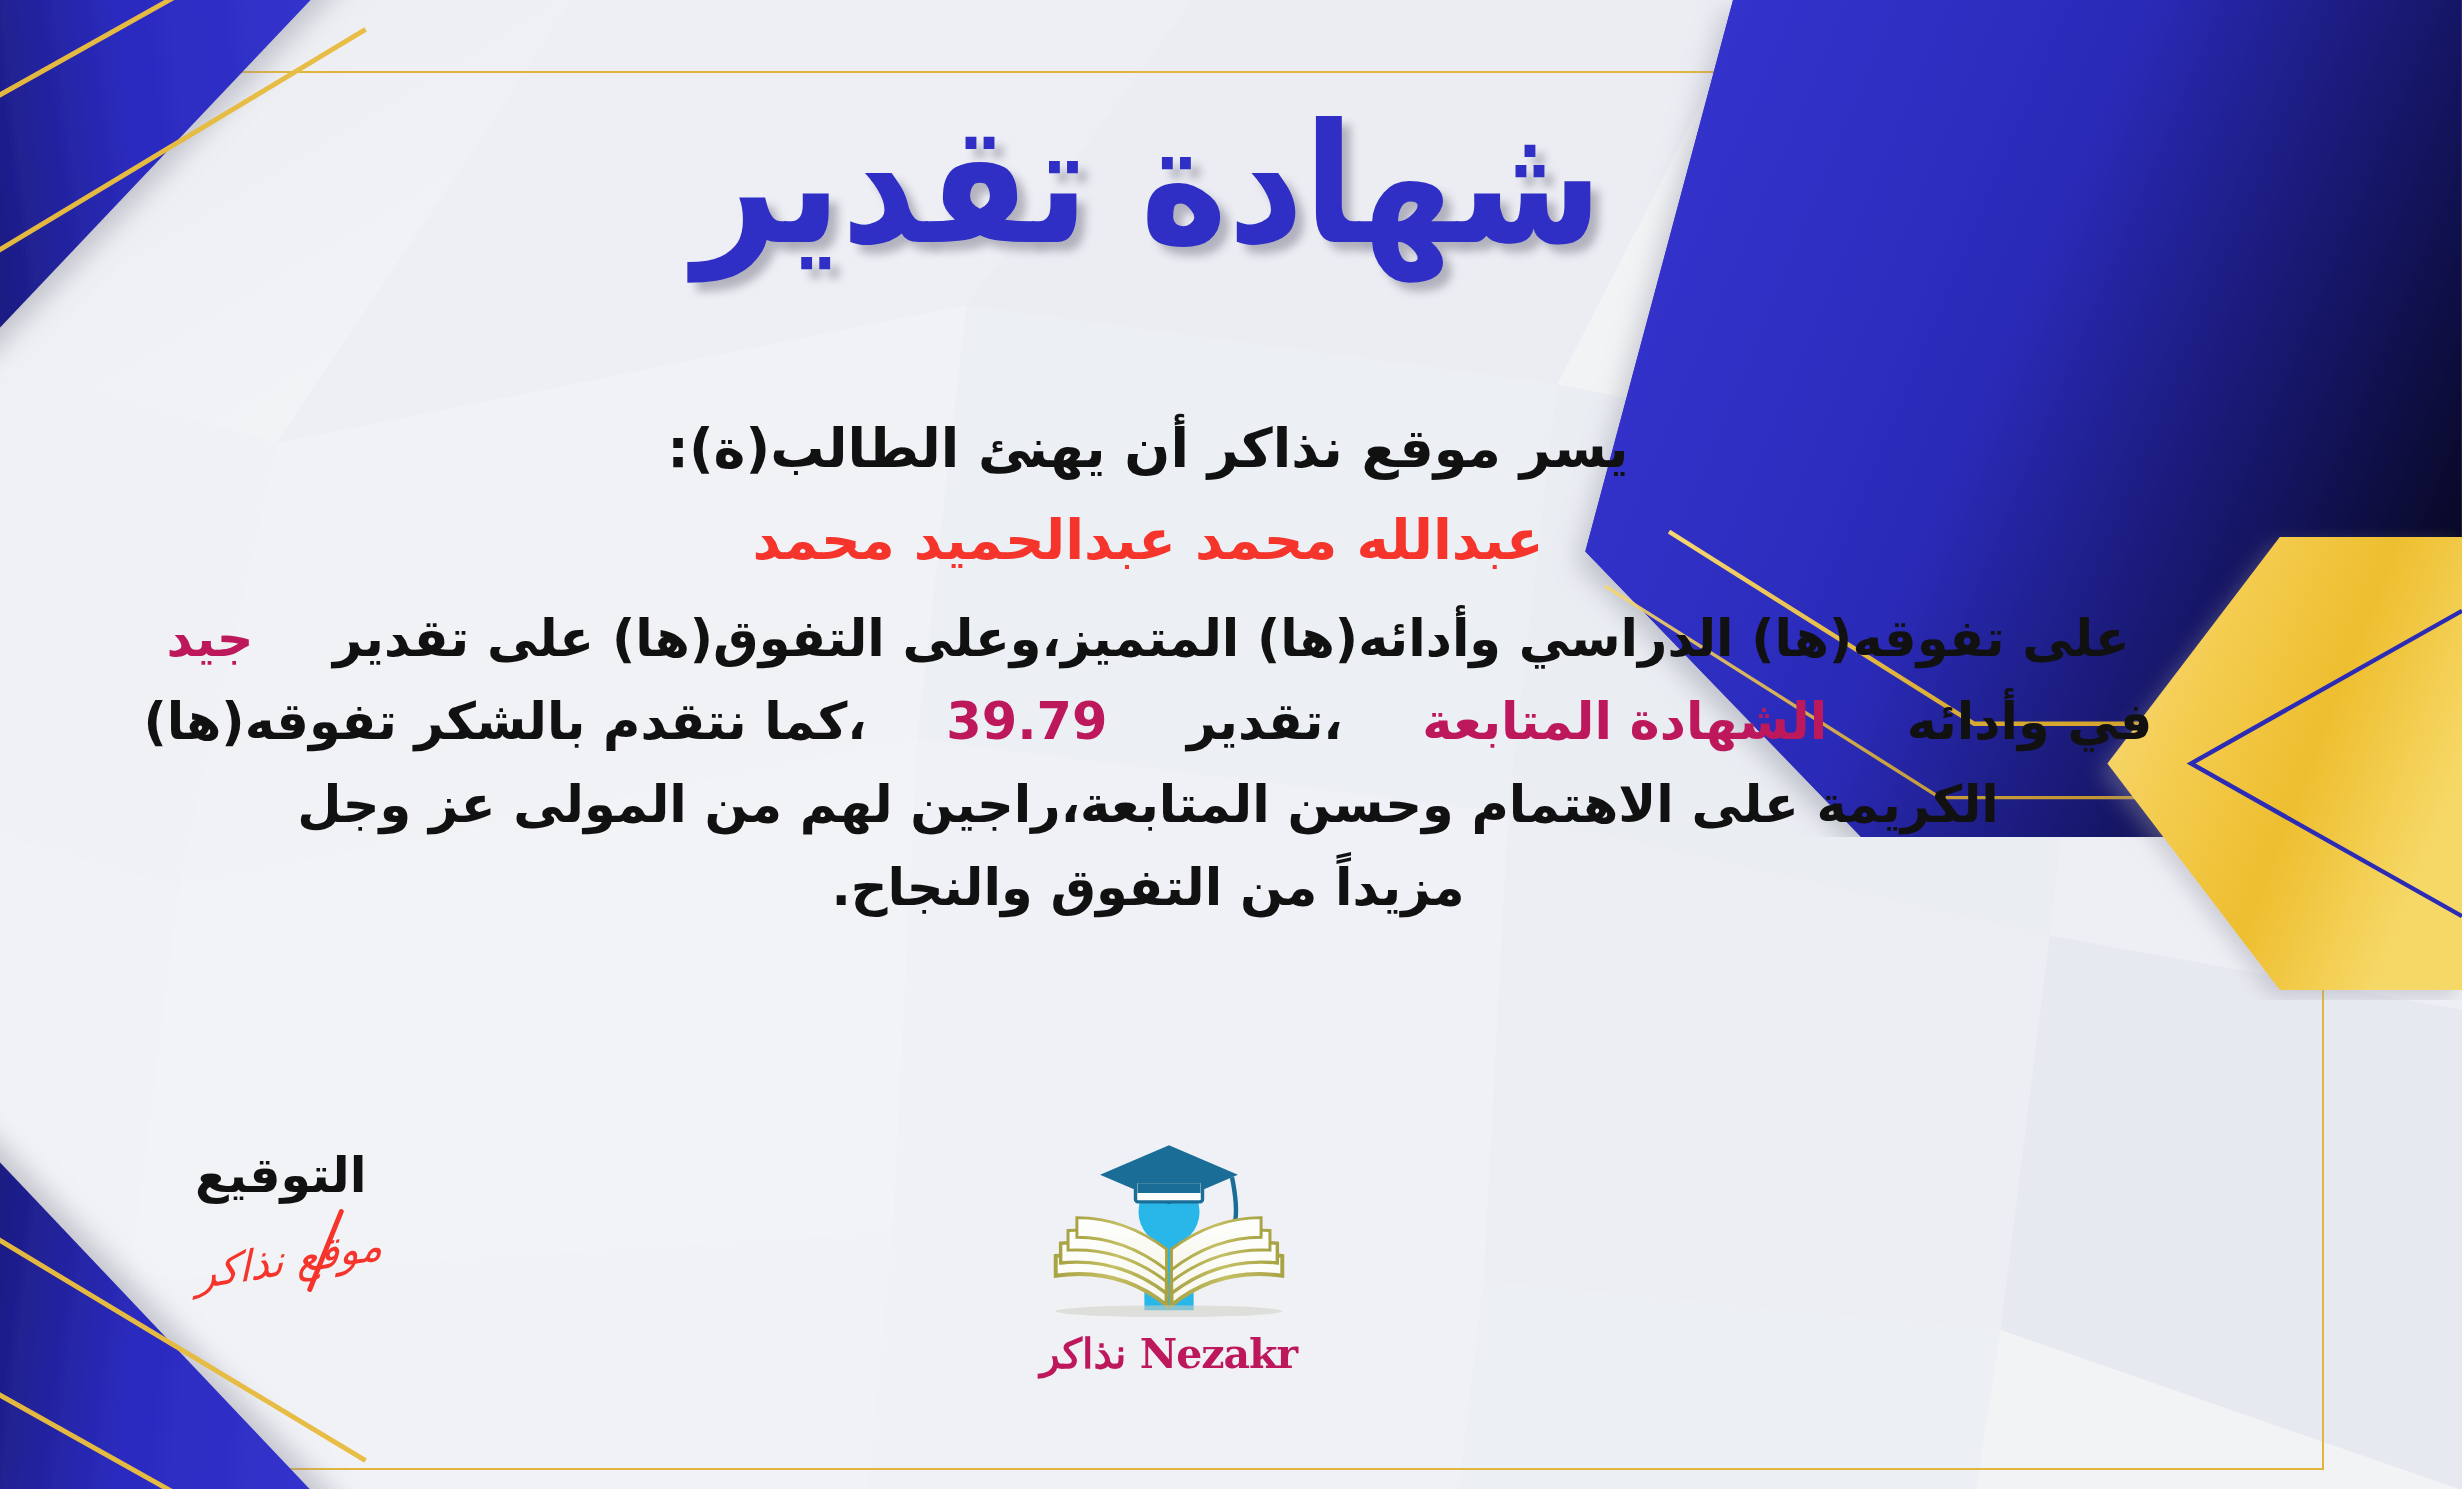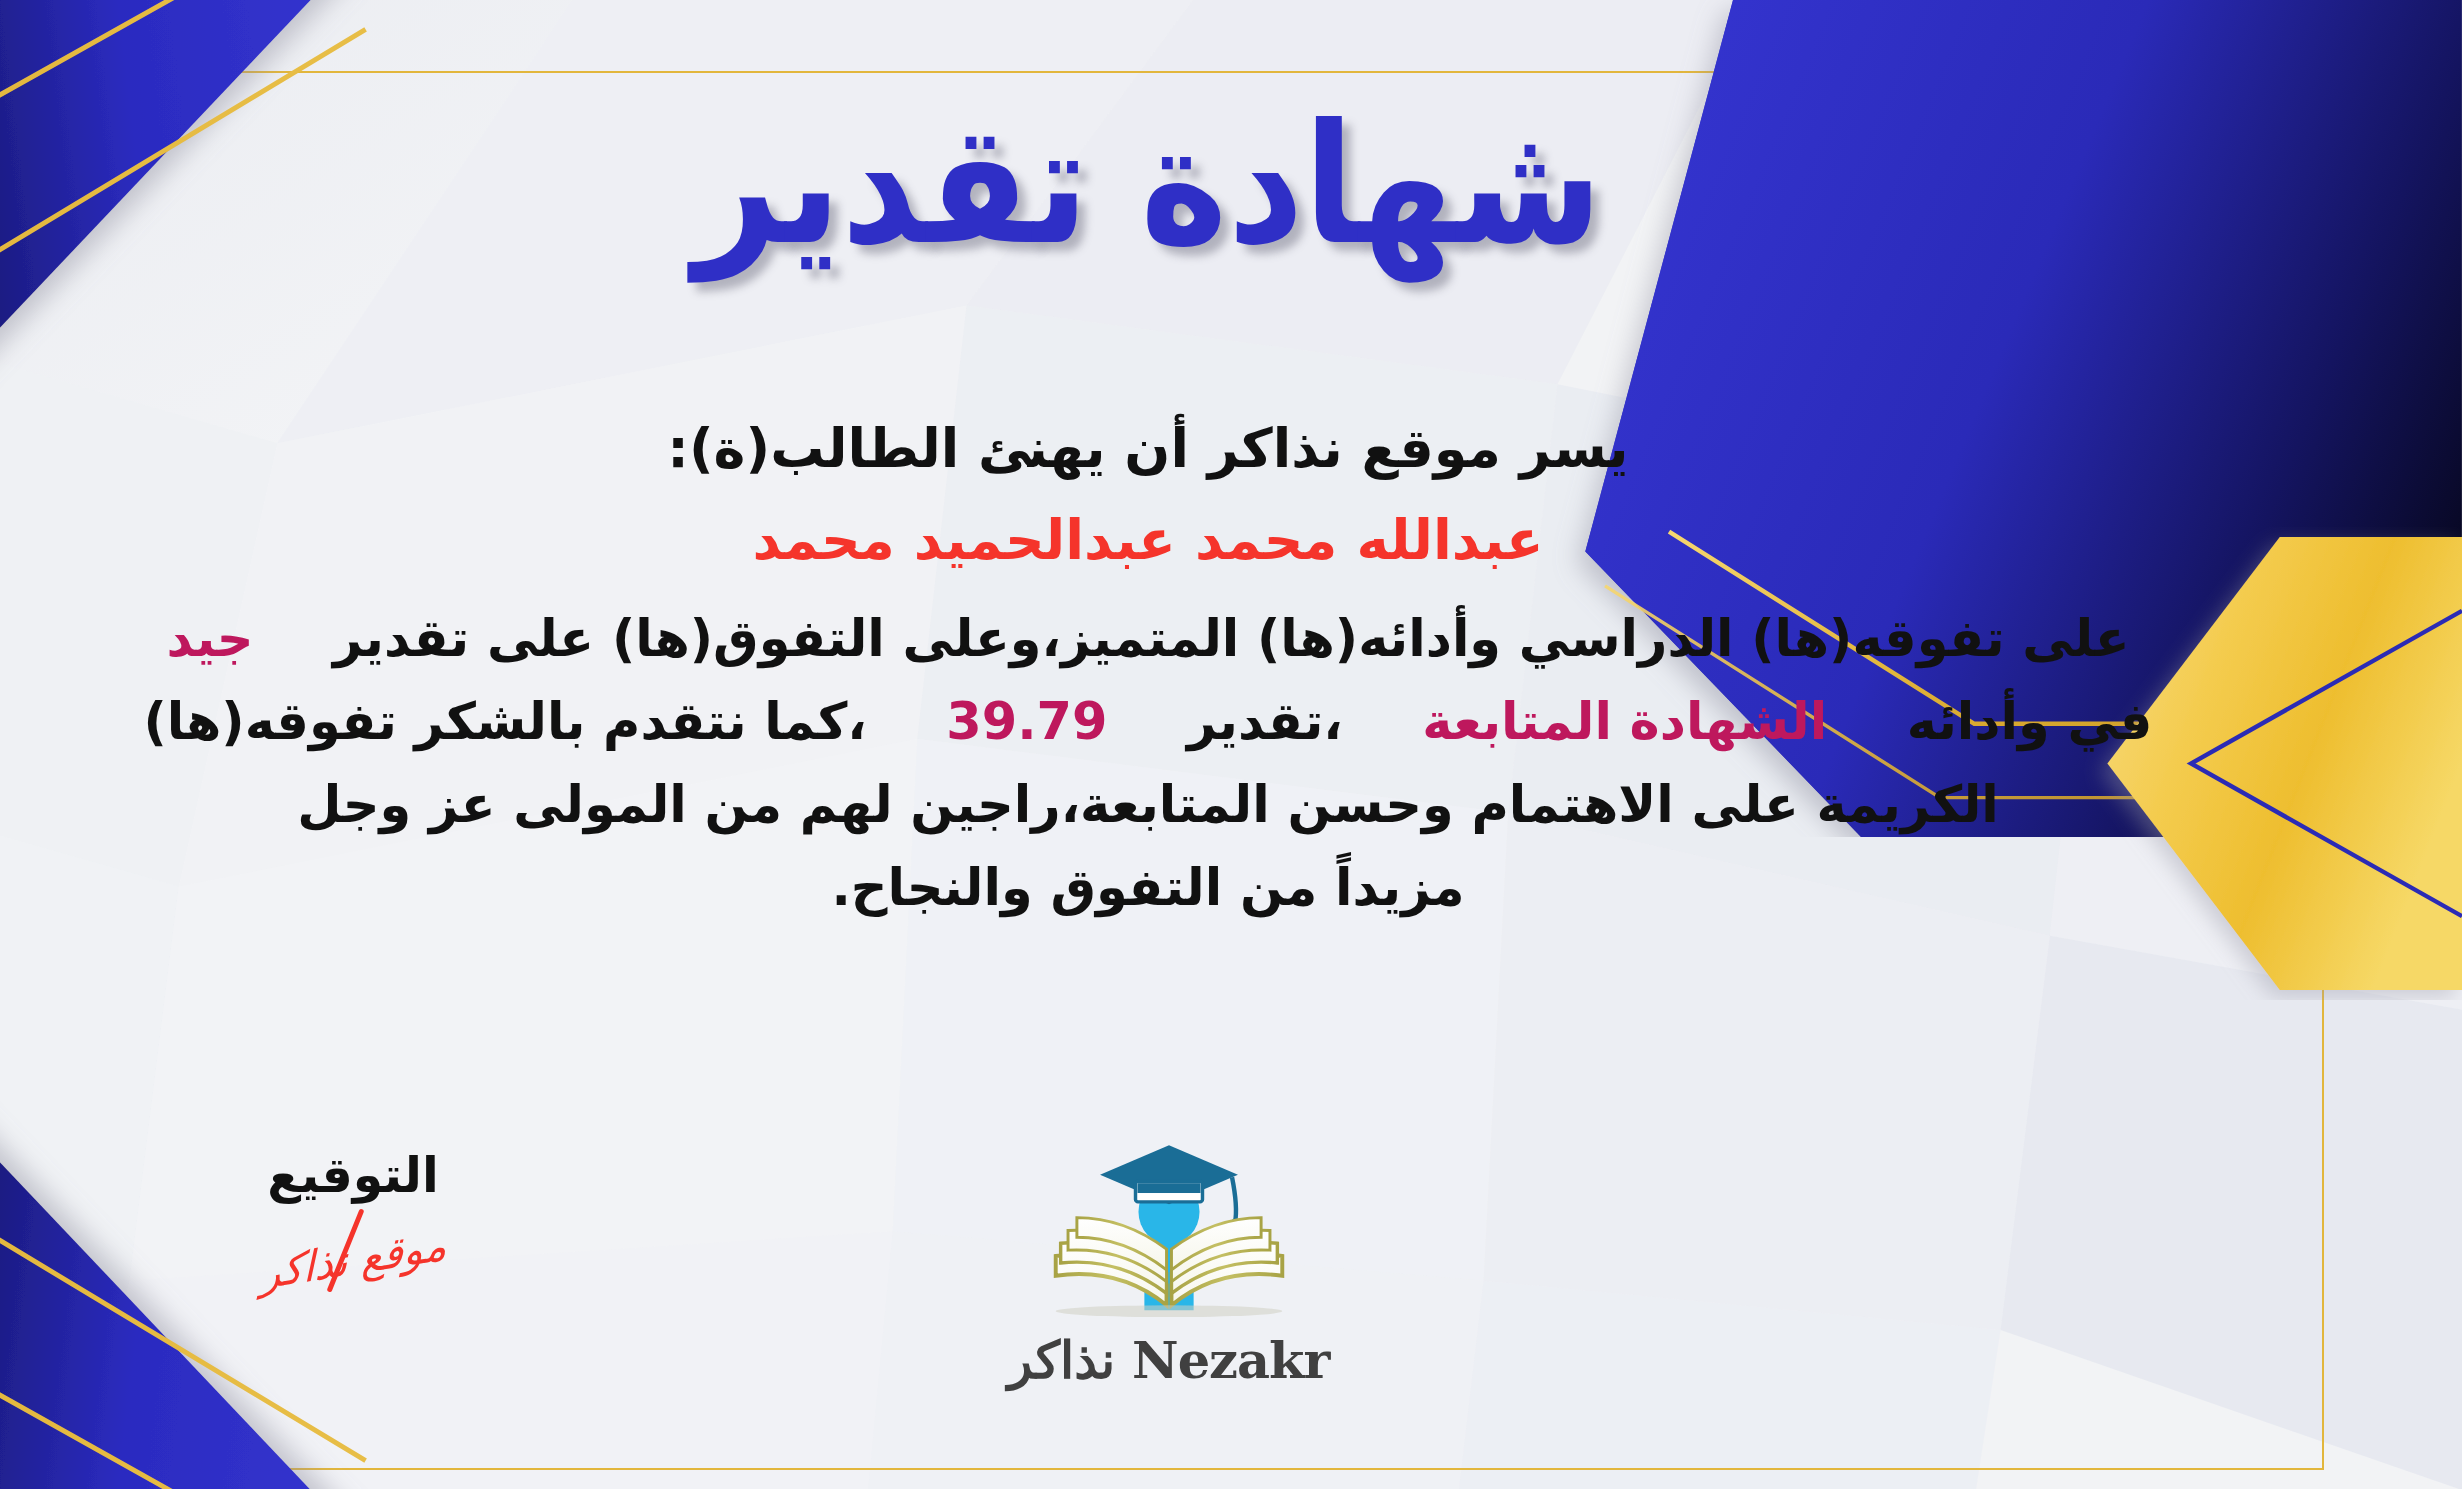--- a/index.html
+++ b/index.html
@@ -92,24 +92,24 @@
     margin-bottom: 27.6px;
     letter-spacing: 1.5px;
   }
   .para { font-size: 51px; line-height: 1.42; }
   .hl { color: #be185d; }
   .gap { display: inline-block; width: 44px; }
 
   
   .signature-area {
     position: absolute;
-    left: 381px;
+    left: 361px;
     top: 1147px;
     width: 276px;
-    text-align: center;
+    text-align: left;
   }
   .sig-label {
     font-size: 49px;
     font-weight: 700;
     color: #111111;
     margin-bottom: 14.8px;
   }
   .sig-script {
     font-size: 42px;
     color: #f5342b;
@@ -134,23 +134,23 @@
   
   .logo-area {
     position: absolute;
     left: 1118px;
     top: 1128px;
     width: 433px;
     text-align: center;
   }
   .logo-text {
     margin-top: 3px;
-    font-size: 51px;
-    font-weight: 700;
-    color: #404040;
+    font-size: 41px;
+    font-weight: 700;
+    color: #be185d;
     font-family: "DejaVu Serif", "Liberation Serif", serif;
     letter-spacing: -1px;
   }
 </style>
 </head>
 <body>
 
 <div id="certificate">
 
   <div class="bg-layer">

